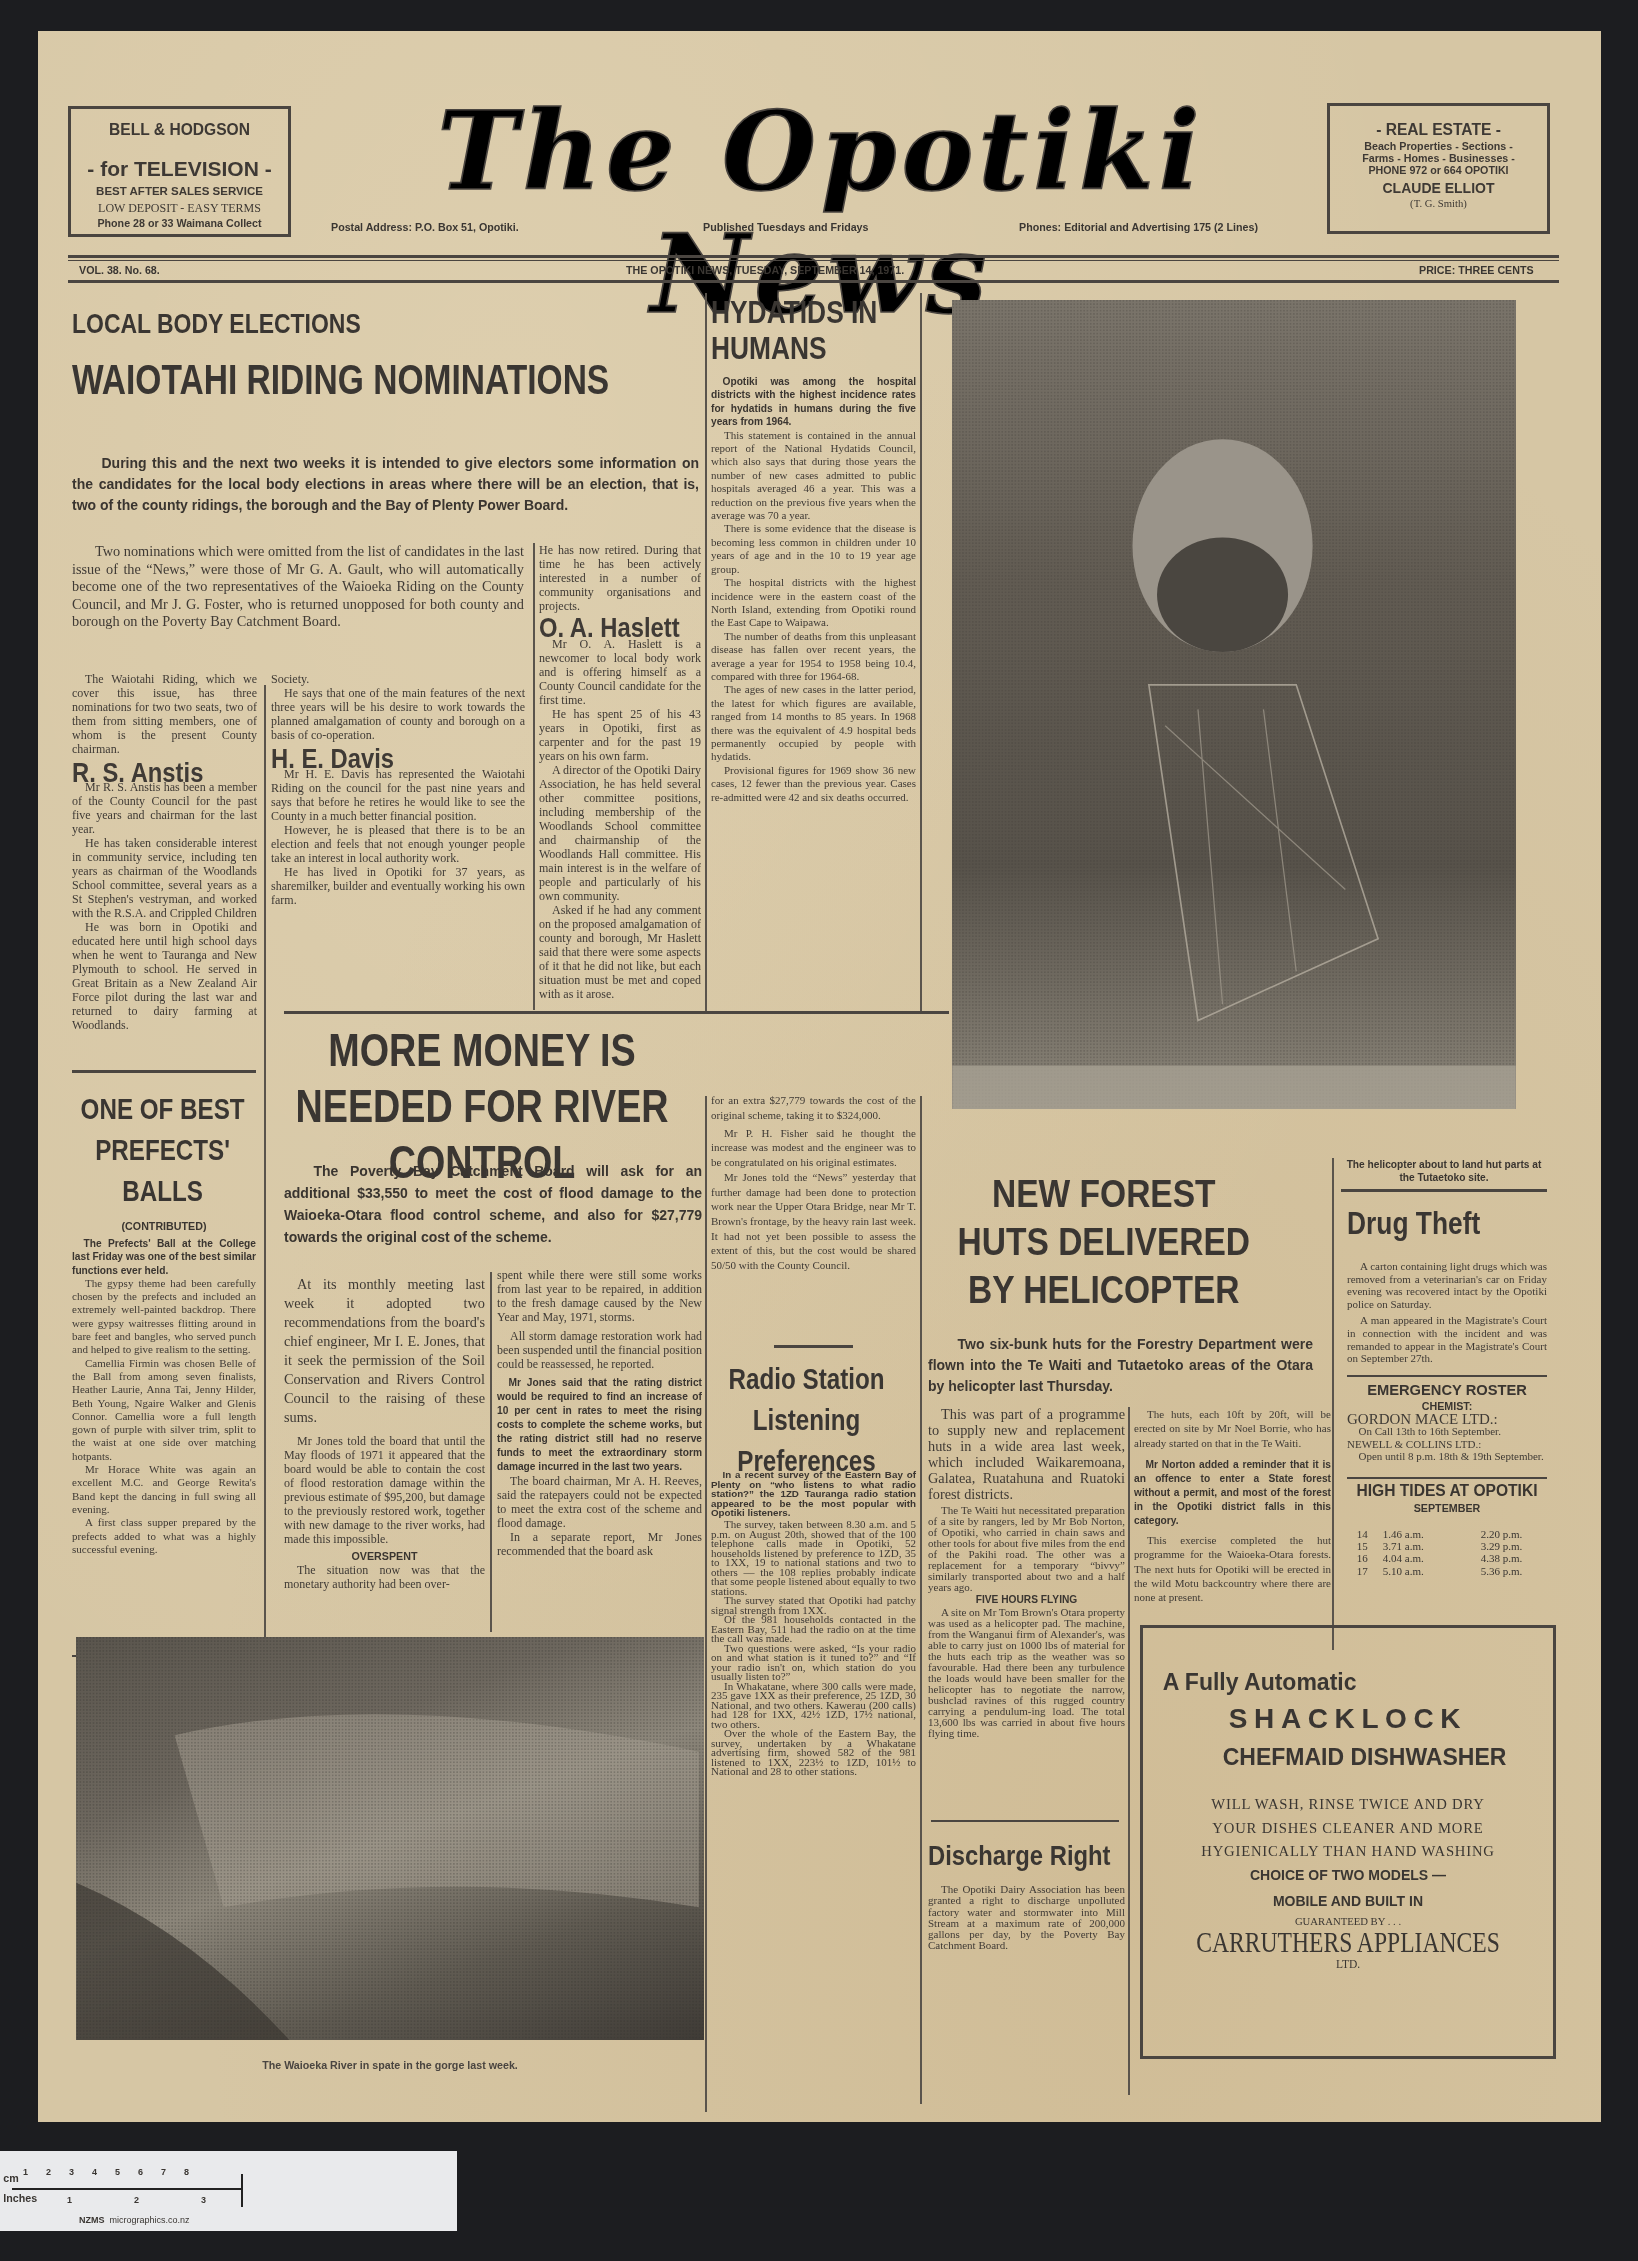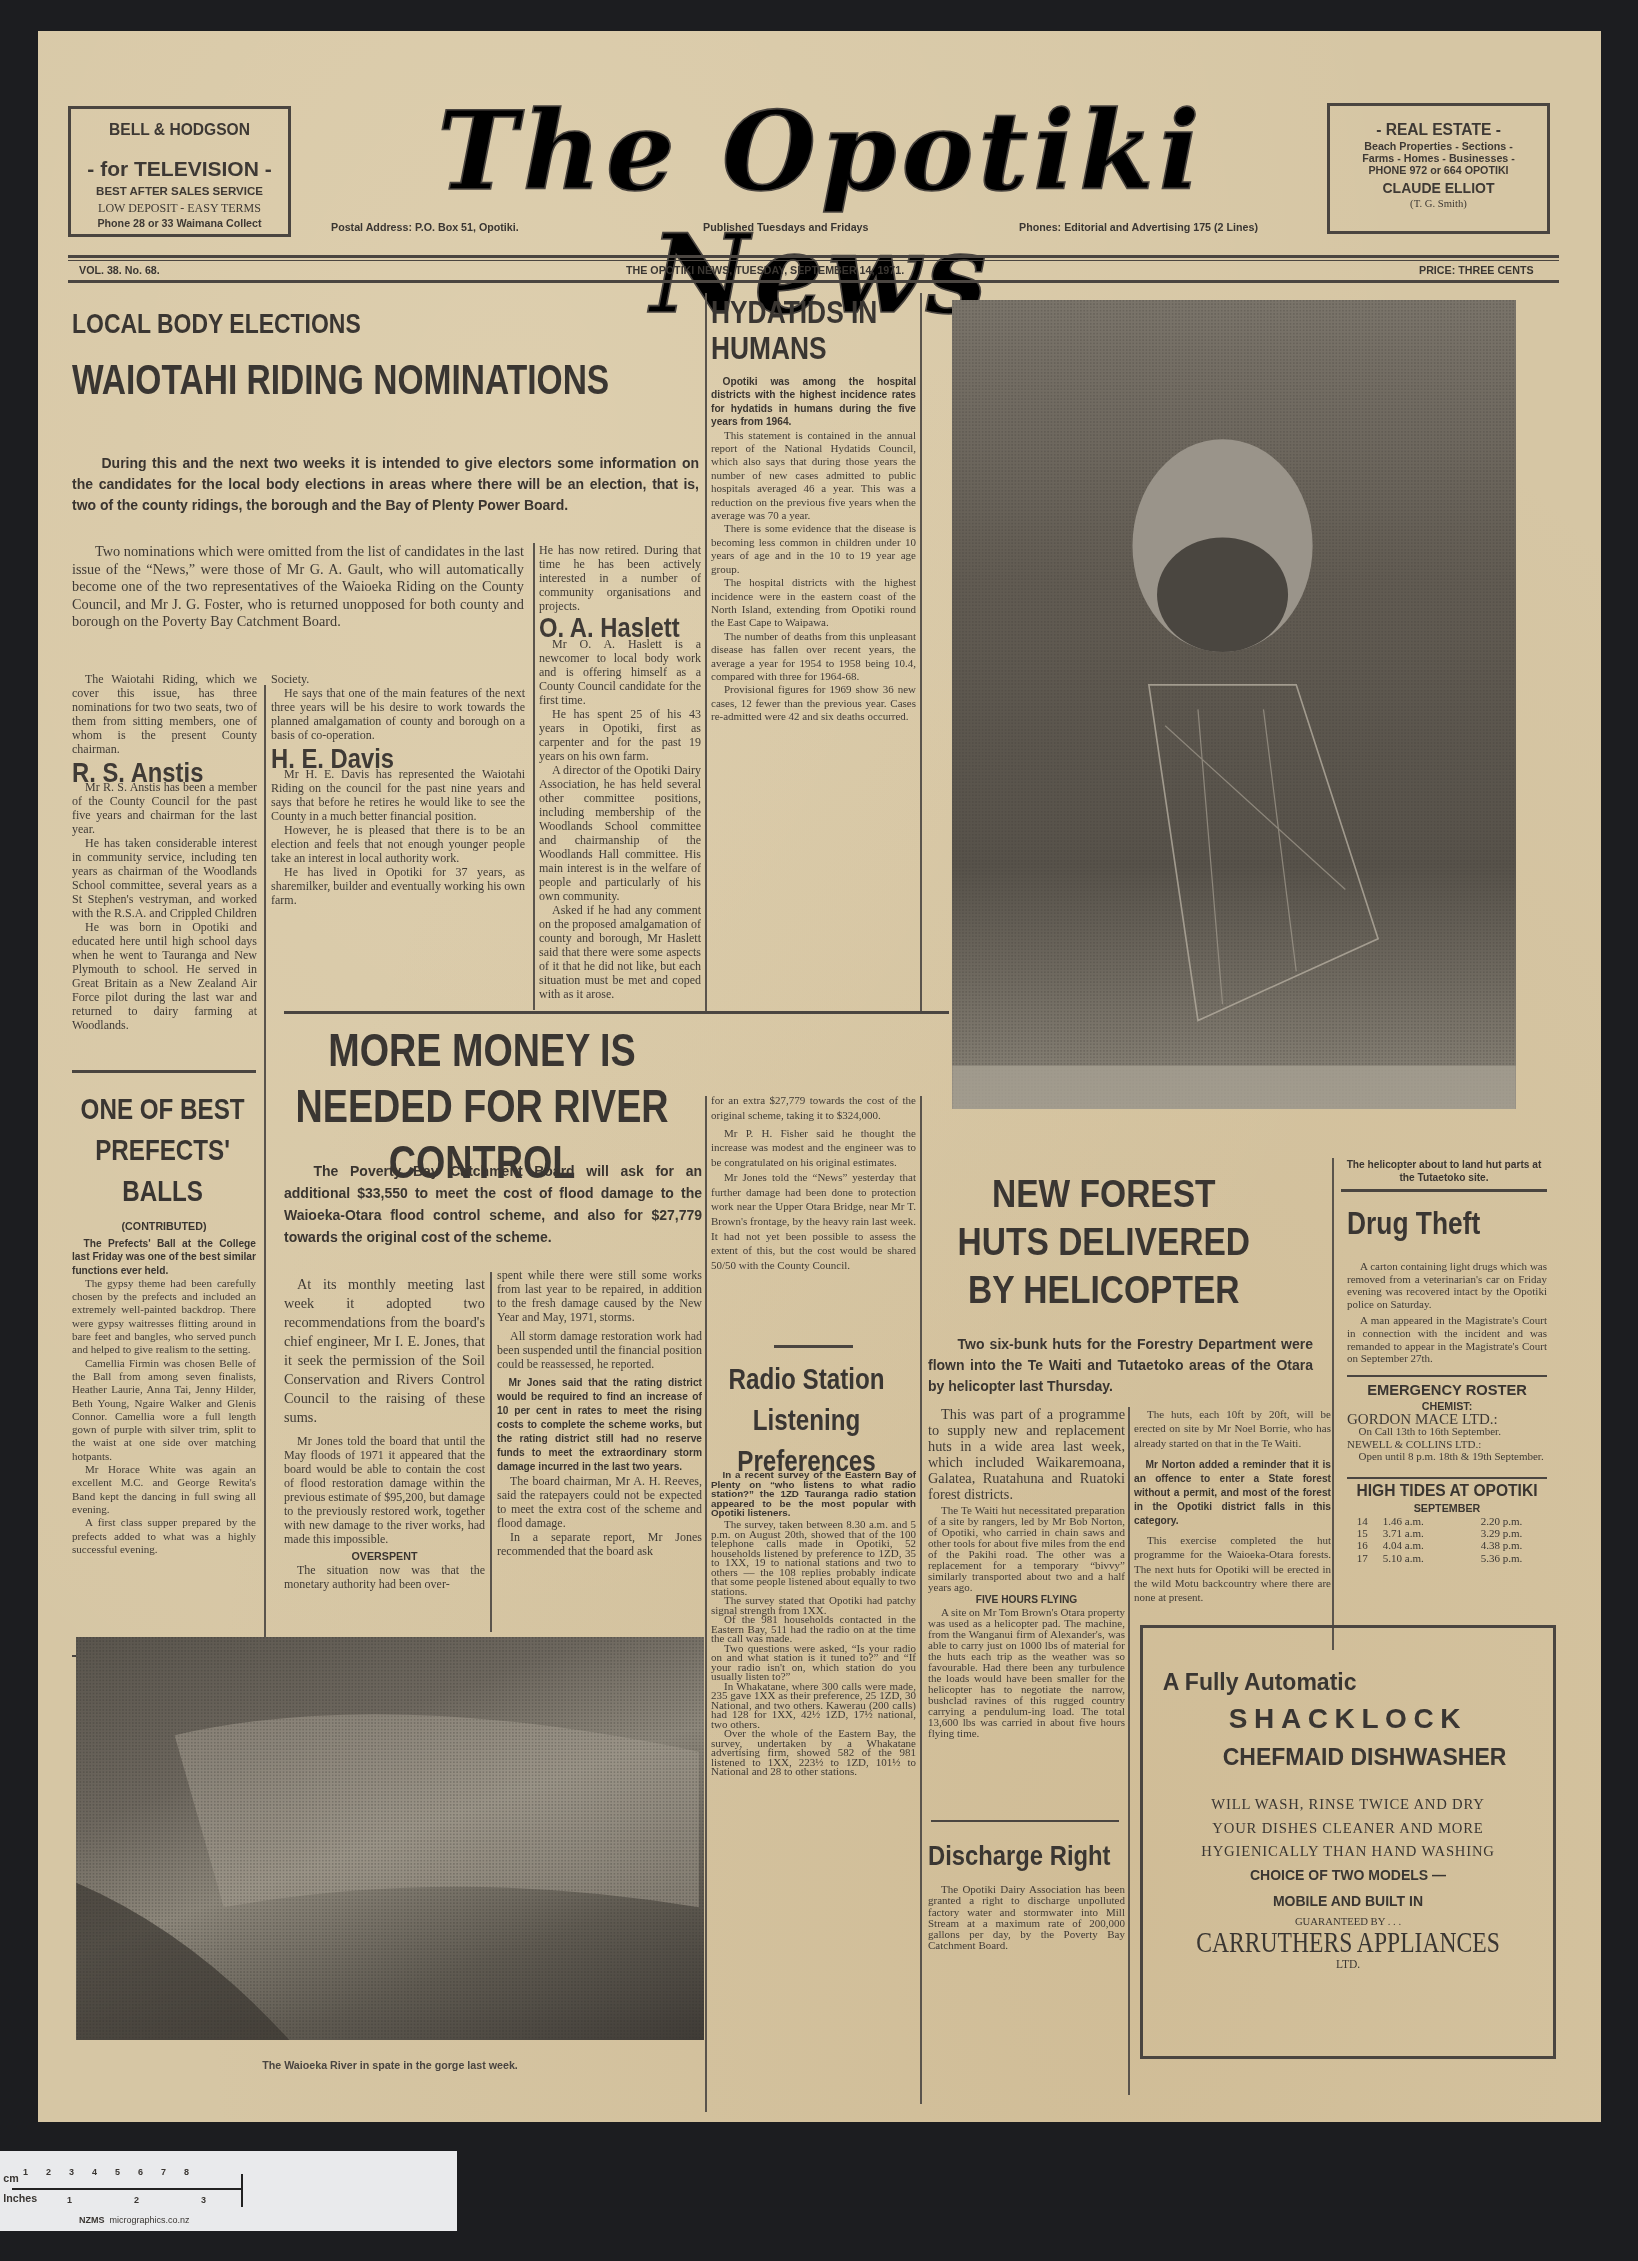--- a/index.html
+++ b/index.html
@@ -85,20 +85,21 @@
   </div>
   <div class="vrule" style="left:667px;top:262px;height:721px;"></div>
 
   <div class="abs cond" style="left:673px;top:264px;width:197px;font-size:31px;line-height:36px;transform:scaleX(.85);">HYDATIDS IN HUMANS</div>
   <div class="abs body" style="left:673px;top:344px;width:205px;font-size:11px;line-height:13.4px;">
     <div class="bodyb" style="font-size:10.2px;text-indent:11.5px;line-height:13.4px;">Opotiki was among the hospital districts with the highest incidence rates for hydatids in humans during the five years from 1964.</div>
     <p>This statement is contained in the annual report of the National Hydatids Council, which also says that during those years the number of new cases admitted to public hospitals averaged 46 a year. This was a reduction on the previous five years when the average was 70 a year.</p>
     <p>There is some evidence that the disease is becoming less common in children under 10 years of age and in the 10 to 19 year age group.</p>
     <p>The hospital districts with the highest incidence were in the eastern coast of the North Island, extending from Opotiki round the East Cape to Waipawa.</p>
     <p>The number of deaths from this unpleasant disease has fallen over recent years, the average a year for 1954 to 1958 being 10.4, compared with three for 1964-68.</p>
+    <p>The ages of new cases in the latter period, the latest for which figures are available, ranged from 14 months to 85 years. In 1968 there was the equivalent of 4.9 hospital beds permanently occupied by people with hydatids.</p>
     <p>Provisional figures for 1969 show 36 new cases, 12 fewer than the previous year. Cases re-admitted were 42 and six deaths occurred.</p>
   </div>
   <div class="vrule" style="left:882px;top:262px;height:721px;"></div>
   <div class="hrule" style="left:246px;top:980px;width:665px;"></div>
 
   <div class="photo" style="left:914px;top:269px;width:564px;height:809px;background:linear-gradient(180deg,#7a746a 0%,#615b52 35%,#57524a 70%,#8b8579 100%);">
     <svg width="564" height="809" viewBox="0 0 688 988">
       <defs>
           <pattern id="dots" width="4" height="4" patternUnits="userSpaceOnUse">
             <circle cx="1" cy="1" r="1" fill="#3c3833" opacity=".35"></circle>
@@ -192,21 +193,21 @@
     <div class="bodyb" style="text-align:center;font-size:10.7px;">CHEMIST:</div>
     <div class="body" style="font-size:15px;line-height:12.3px;">GORDON MACE LTD.:</div>
     <div class="body" style="font-size:11px;line-height:12.3px;padding-left:11.5px;">On Call 13th to 16th September.</div>
     <div class="body" style="font-size:11px;line-height:12.3px;">NEWELL &amp; COLLINS LTD.:</div>
     <div class="body" style="font-size:11px;line-height:12.3px;padding-left:11.5px;text-align:left;">Open until 8 p.m. 18th &amp; 19th September.</div>
   </div>
   <div class="hrule" style="left:1309px;top:1446px;width:200px;height:1.6px;"></div>
 
   <div class="abs" style="left:1309px;top:1450px;width:200px;">
     <div class="bodyb" style="text-align:center;font-size:15.6px;line-height:19.7px;">HIGH TIDES AT OPOTIKI</div>
-    <div class="bodyb" style="text-align:center;font-size:10.7px;margin-bottom:0;">SEPTEMBER</div>
+    <div class="bodyb" style="text-align:center;font-size:10.7px;margin-bottom:13px;">SEPTEMBER</div>
     <div style="display:flex;font-size:11px;line-height:12.3px;">
       <span style="width:26px;padding-left:9.8px;">14</span>
       <span style="width:98px;">1.46 a.m.</span>
       <span>2.20 p.m.</span>
     </div>
     <div style="display:flex;font-size:11px;line-height:12.3px;">
       <span style="width:26px;padding-left:9.8px;">15</span>
       <span style="width:98px;">3.71 a.m.</span>
       <span>3.29 p.m.</span>
     </div>

